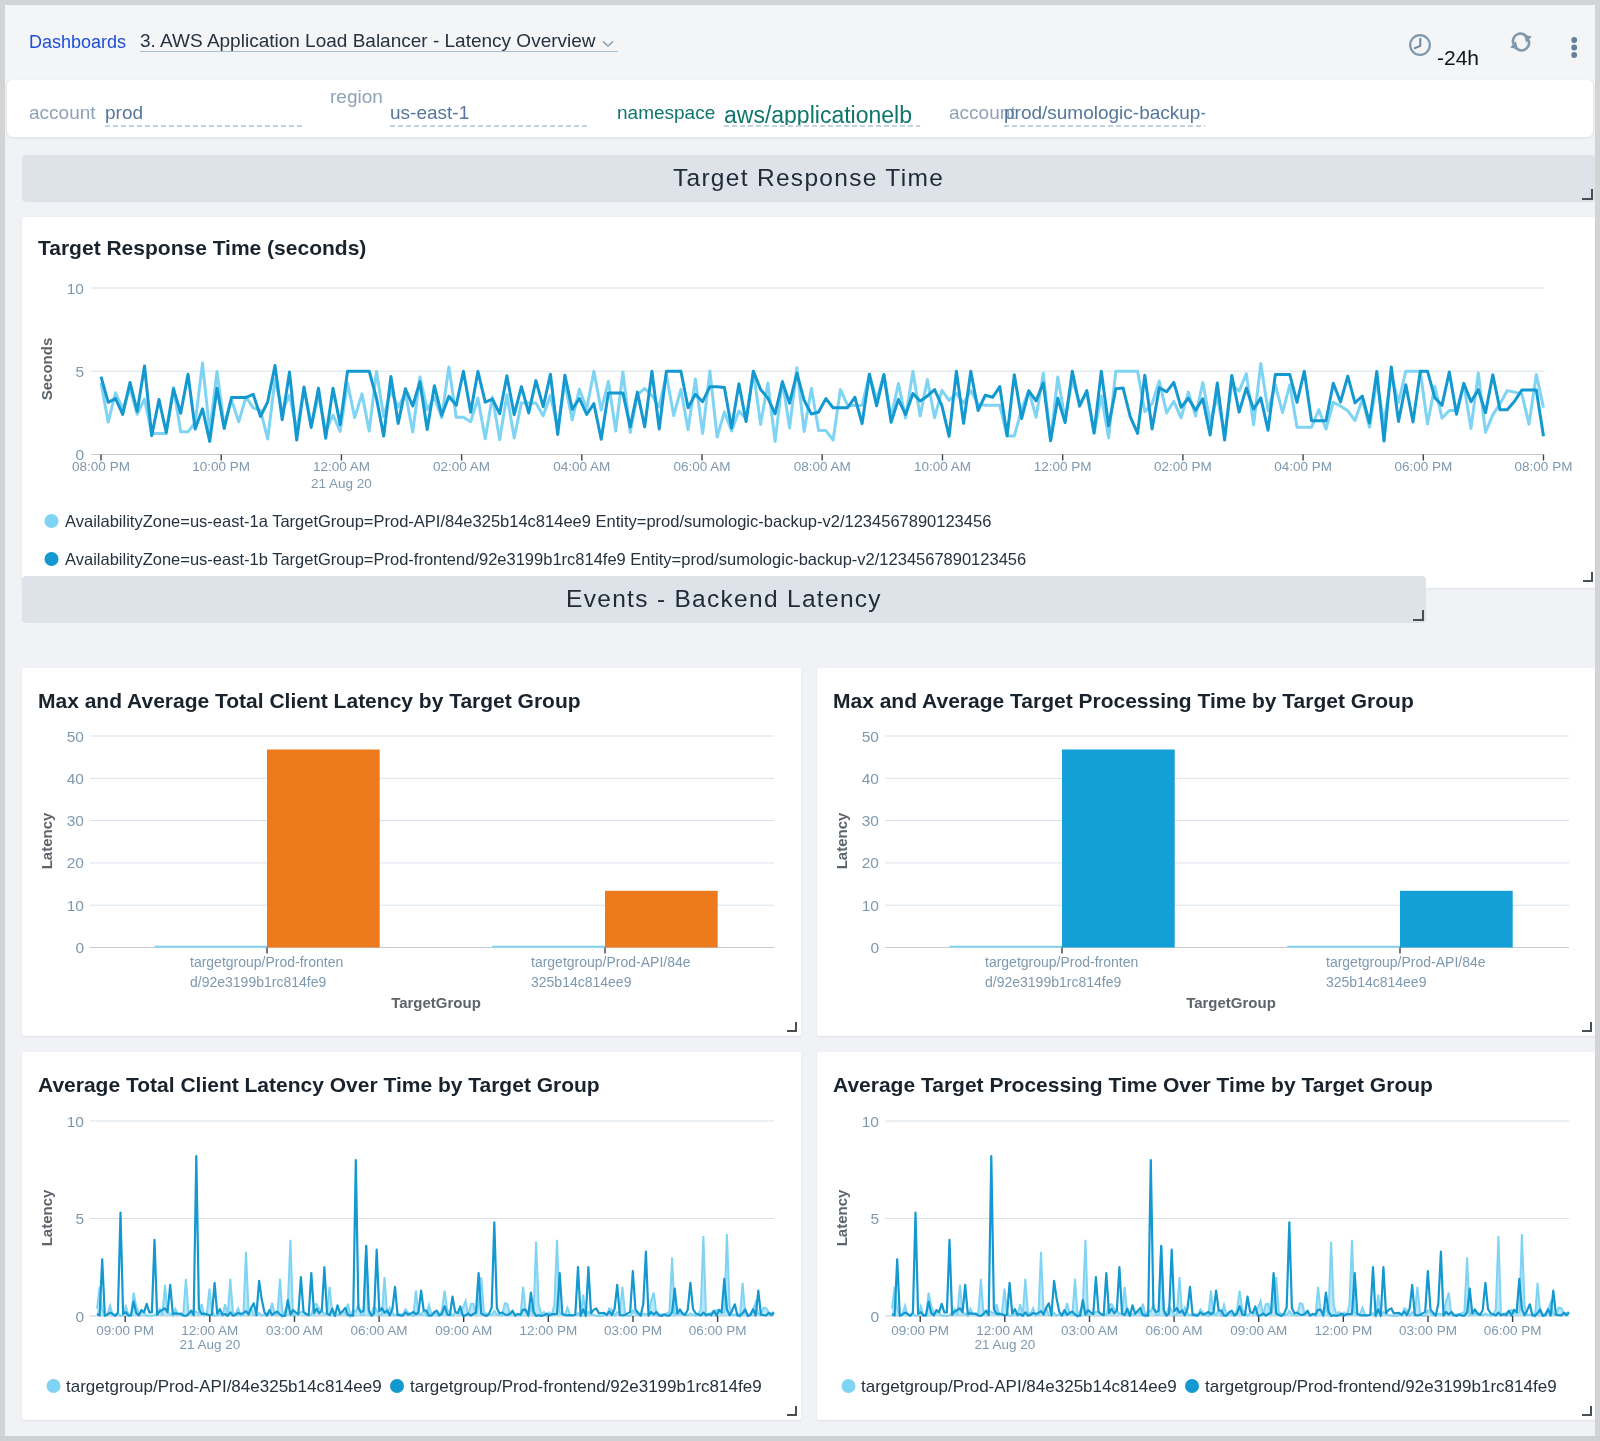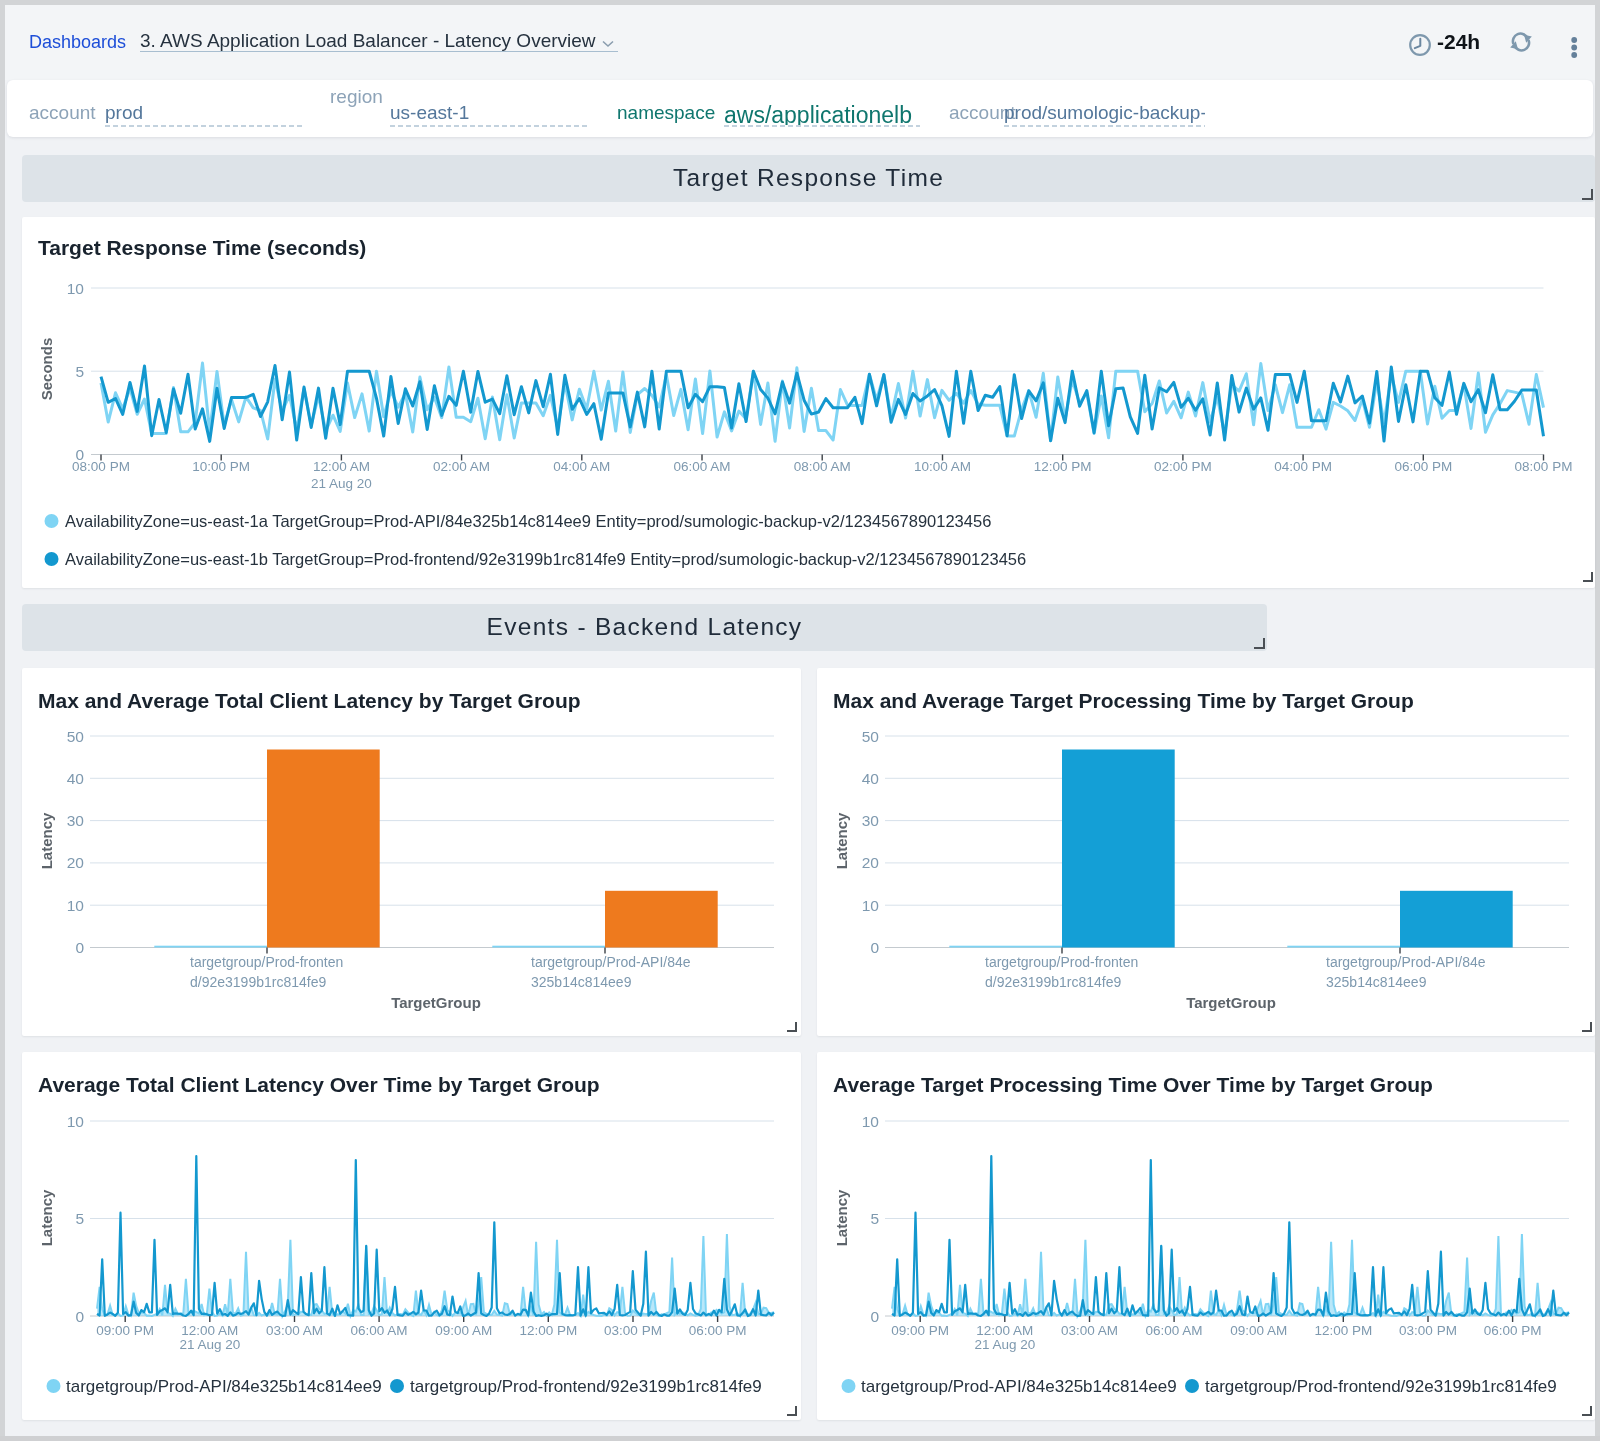--- a/index.html
+++ b/index.html
@@ -1,19 +1,19 @@
 <!DOCTYPE html>
 <html><head><meta charset="utf-8"><style>*{margin:0;padding:0;box-sizing:border-box}body{width:1600px;height:1441px;position:relative;background:#d2d4d6;font-family:"Liberation Sans", sans-serif;overflow:hidden}.abs{position:absolute}.panel{position:absolute;background:#fff;border-radius:2px;box-shadow:0 1px 2px rgba(27,43,57,.08)}.secbar{position:absolute;background:#dde3e8;border-radius:4px}.sectitle{width:100%;text-align:center;font-size:24.5px;letter-spacing:1.3px;color:#202c3a;line-height:46px}</style></head><body>
 <div class="abs" style="left:5px;top:5px;width:1590px;height:1431px;background:#f0f2f5"></div>
 <div class="abs" style="left:5px;top:5px;width:1590px;height:75px;background:#f3f5f7"></div>
 <div class="abs" style="left:29px;top:32px;font-size:18px;color:#1d4ed8">Dashboards</div>
 <div class="abs" style="left:140px;top:31px;width:478px;font-size:19px;line-height:20px;color:#26323f;border-bottom:1.5px solid #a8bed0;white-space:nowrap">3. AWS Application Load Balancer - Latency Overview<svg width="12" height="8" style="position:absolute;right:4px;top:9px">
       <path d="M1 1.5 L6 6 L11 1.5" stroke="#8a9dae" stroke-width="1.6" fill="none"></path>
     </svg></div>
-<div class="abs" style="left:1437px;top:30px;font-size:21px;font-weight:700;color:#0f1419">-24h</div>
+<div class="abs" style="left:1437px;top:46px;font-size:21px;font-weight:400;color:#0f1419">-24h</div>
 <svg width="200" height="75" style="position:absolute;left:1400px;top:5px">
 <circle cx="20" cy="40" r="9.8" fill="none" stroke="#7e98ad" stroke-width="2.2"></circle>
 <path d="M 20.3 40.8 L 20.3 33.8 M 20.3 40.8 L 14.8 43.2" stroke="#6b87a0" stroke-width="2" fill="none" stroke-linecap="round"></path>
 <g transform="translate(121,37)">
 <path d="M -7.5 2 A 7.5 7.5 0 0 1 6.5 -3.7" stroke="#7e98ad" stroke-width="2.6" fill="none"></path>
 <path d="M 7.5 -2 A 7.5 7.5 0 0 1 -6.5 3.7" stroke="#7e98ad" stroke-width="2.6" fill="none"></path>
 <path d="M 3.0 -7.2 L 10.8 -5.4 L 5.2 0.8 Z" fill="#7e98ad"></path>
 <path d="M -3.0 7.2 L -10.8 5.4 L -5.2 -0.8 Z" fill="#7e98ad"></path>
 </g>
 <g fill="#64809a">
@@ -88,21 +88,21 @@
       <text x="1521.5" y="254" font-size="13.5" fill="#7e99af" text-anchor="middle">08:00 PM</text>
       <polyline points="79.0,166.0 86.2,205.1 93.5,175.8 100.7,191.8 108.0,171.4 115.2,197.3 122.5,182.0 129.7,216.6 137.0,216.6 144.2,216.6 151.5,170.6 158.7,214.8 166.0,214.8 173.2,205.5 180.5,146.1 187.7,215.0 195.0,154.5 202.2,208.4 209.5,182.5 216.7,204.9 224.0,179.9 231.2,190.9 238.5,193.5 245.7,222.0 253.0,162.1 260.2,194.0 267.5,178.3 274.7,213.3 282.0,171.4 289.2,208.1 296.5,178.9 303.7,213.8 311.0,198.2 318.2,214.4 325.5,166.0 332.7,200.6 340.0,176.9 347.2,214.1 354.5,154.2 361.7,199.7 368.9,173.8 376.2,190.2 383.4,176.1 390.7,215.0 397.9,160.1 405.2,192.8 412.4,180.3 419.7,200.7 426.9,149.9 434.2,200.2 441.4,200.2 448.7,204.7 455.9,181.3 463.2,221.7 470.4,179.9 477.7,222.7 484.9,177.8 492.2,221.0 499.4,185.9 506.7,185.9 513.9,185.9 521.2,198.7 528.4,178.3 535.7,210.8 542.9,165.8 550.2,202.9 557.4,172.2 564.7,192.0 571.9,154.2 579.2,193.1 586.4,164.3 593.7,214.1 600.9,154.9 608.2,215.4 615.4,177.6 622.7,171.5 629.9,178.4 637.2,189.9 644.4,157.9 651.7,198.5 658.9,172.4 666.1,212.8 673.4,161.9 680.6,216.6 687.9,154.0 695.1,220.0 702.4,194.9 709.6,213.9 716.9,194.1 724.1,202.0 731.4,154.2 738.6,207.4 745.9,166.1 753.1,224.2 760.4,164.1 767.6,210.9 774.9,150.8 782.1,214.4 789.4,171.2 796.6,213.6 803.9,213.6 811.1,223.0 818.4,172.5 825.6,188.4 832.9,188.4 840.1,188.4 847.4,157.4 854.6,182.9 861.9,157.7 869.1,200.4 876.4,166.5 883.6,201.1 890.9,154.2 898.1,199.1 905.4,162.6 912.6,200.7 919.9,173.4 927.1,183.3 934.4,176.4 941.6,186.2 948.8,173.5 956.1,187.0 963.3,188.3 970.6,188.3 977.8,188.3 985.1,219.1 992.3,219.1 999.6,192.4 1006.8,173.6 1014.1,200.3 1021.3,156.3 1028.6,223.5 1035.8,160.0 1043.1,202.3 1050.3,162.7 1057.6,186.4 1064.8,175.9 1072.1,216.4 1079.3,179.0 1086.6,220.8 1093.8,154.2 1101.1,154.2 1108.3,154.2 1115.6,154.2 1122.8,194.8 1130.1,186.6 1137.3,164.0 1144.6,196.0 1151.8,184.3 1159.1,200.8 1166.3,175.1 1173.6,199.0 1180.8,165.6 1188.1,205.1 1195.3,179.9 1202.6,217.0 1209.8,167.7 1217.1,174.1 1224.3,156.7 1231.6,207.7 1238.8,146.6 1246.0,193.5 1253.3,167.7 1260.5,195.6 1267.8,167.7 1275.0,210.3 1282.3,210.3 1289.5,210.3 1296.8,192.7 1304.0,212.1 1311.3,185.4 1318.5,189.0 1325.8,193.8 1333.0,203.5 1340.3,182.2 1347.5,210.3 1354.8,163.5 1362.0,206.0 1369.3,158.1 1376.5,185.4 1383.8,154.2 1391.0,154.2 1398.3,154.2 1405.5,207.0 1412.8,169.2 1420.0,201.2 1427.3,193.5 1434.5,193.5 1441.8,167.6 1449.0,211.4 1456.3,156.1 1463.5,215.2 1470.8,197.9 1478.0,186.7 1485.3,173.6 1492.5,175.1 1499.8,176.9 1507.0,207.2 1514.3,157.6 1521.5,190.6" fill="none" stroke="#7fd4f4" stroke-width="3" stroke-linejoin="round"></polyline>
       <polyline points="79.0,159.7 86.2,185.3 93.5,181.5 100.7,197.5 108.0,165.4 115.2,194.4 122.5,149.0 129.7,218.7 137.0,182.5 144.2,215.5 151.5,172.0 158.7,196.3 166.0,157.3 173.2,212.1 180.5,191.8 187.7,224.4 195.0,171.2 202.2,211.4 209.5,180.5 216.7,180.5 224.0,180.5 231.2,177.3 238.5,199.5 245.7,184.8 253.0,148.5 260.2,202.7 267.5,155.1 274.7,223.0 282.0,170.1 289.2,210.4 296.5,171.1 303.7,221.3 311.0,171.3 318.2,207.6 325.5,154.2 332.7,154.2 340.0,154.2 347.2,154.2 354.5,181.4 361.7,219.1 368.9,159.5 376.2,206.4 383.4,171.8 390.7,189.0 397.9,164.7 405.2,212.4 412.4,168.7 419.7,198.4 426.9,179.3 434.2,188.4 441.4,154.2 448.7,195.2 455.9,154.4 463.2,185.2 470.4,182.1 477.7,196.6 484.9,158.8 492.2,197.7 499.4,169.7 506.7,195.9 513.9,163.6 521.2,189.7 528.4,157.2 535.7,217.4 542.9,158.2 550.2,192.3 557.4,181.5 564.7,197.5 571.9,186.7 579.2,222.3 586.4,175.9 593.7,175.9 600.9,175.9 608.2,209.9 615.4,175.1 622.7,209.9 629.9,154.2 637.2,212.0 644.4,154.2 651.7,154.2 658.9,154.2 666.1,190.7 673.4,177.3 680.6,184.7 687.9,169.7 695.1,169.7 702.4,170.6 709.6,211.0 716.9,166.8 724.1,204.6 731.4,154.2 738.6,172.5 745.9,181.1 753.1,196.8 760.4,165.0 767.6,186.2 774.9,156.1 782.1,183.2 789.4,197.1 796.6,195.0 803.9,181.6 811.1,190.7 818.4,190.7 825.6,190.7 832.9,180.3 840.1,206.6 847.4,157.3 854.6,188.8 861.9,157.6 869.1,205.2 876.4,182.4 883.6,197.5 890.9,176.5 898.1,184.0 905.4,178.9 912.6,172.6 919.9,188.7 927.1,219.4 934.4,154.2 941.6,206.3 948.8,154.2 956.1,193.5 963.3,178.2 970.6,180.3 977.8,169.6 985.1,218.8 992.3,157.7 999.6,201.6 1006.8,173.9 1014.1,183.9 1021.3,165.9 1028.6,223.7 1035.8,181.2 1043.1,205.6 1050.3,154.2 1057.6,189.2 1064.8,173.6 1072.1,215.7 1079.3,154.2 1086.6,208.8 1093.8,171.7 1101.1,171.1 1108.3,199.8 1115.6,216.4 1122.8,158.3 1130.1,212.0 1137.3,170.7 1144.6,174.8 1151.8,165.4 1159.1,190.4 1166.3,181.3 1173.6,193.2 1180.8,181.8 1188.1,218.0 1195.3,165.9 1202.6,223.1 1209.8,158.5 1217.1,195.1 1224.3,171.1 1231.6,192.2 1238.8,180.9 1246.0,213.2 1253.3,157.6 1260.5,157.6 1267.8,157.6 1275.0,185.4 1282.3,154.2 1289.5,203.8 1296.8,203.8 1304.0,203.8 1311.3,166.2 1318.5,185.0 1325.8,159.1 1333.0,185.9 1340.3,179.0 1347.5,206.1 1354.8,154.4 1362.0,224.0 1369.3,149.9 1376.5,204.4 1383.8,167.8 1391.0,204.9 1398.3,154.2 1405.5,154.2 1412.8,180.8 1420.0,188.3 1427.3,155.0 1434.5,197.3 1441.8,166.4 1449.0,184.8 1456.3,172.7 1463.5,195.8 1470.8,157.8 1478.0,192.7 1485.3,192.7 1492.5,184.2 1499.8,173.1 1507.0,173.1 1514.3,173.1 1521.5,219.3" fill="none" stroke="#1398cf" stroke-width="3" stroke-linejoin="round"></polyline>
       <circle cx="29.5" cy="304" r="7" fill="#7fd4f4"></circle>
       <text x="43" y="309.5" font-size="16.5" fill="#26323e">AvailabilityZone=us-east-1a TargetGroup=Prod-API/84e325b14c814ee9 Entity=prod/sumologic-backup-v2/1234567890123456</text>
       <circle cx="29.5" cy="342" r="7" fill="#1398cf"></circle>
       <text x="43" y="347.5" font-size="16.5" fill="#26323e">AvailabilityZone=us-east-1b TargetGroup=Prod-frontend/92e3199b1rc814fe9 Entity=prod/sumologic-backup-v2/1234567890123456</text>
       <path d="M 1561 364 L 1570 364 L 1570 355" fill="none" stroke="#4a4f54" stroke-width="2"></path>
     </svg>
   </div>
-<div class="secbar" style="left:22px;top:604px;width:1245px;height:47px">
+<div class="secbar" style="left:22px;top:576px;width:1404px;height:47px">
     <div class="sectitle">Events - Backend Latency</div>
     <svg width="12" height="12" style="position:absolute;right:2px;bottom:2px">
       <path d="M1 11 L11 11 L11 1" fill="none" stroke="#4a4f54" stroke-width="2"></path>
     </svg>
   </div>
 <div class="panel" style="left:22px;top:668px;width:779px;height:368px">
     <svg width="779" height="368" style="position:absolute;left:0;top:0" font-family="&quot;Liberation Sans&quot;, sans-serif">
       <text x="16" y="40" font-size="21" font-weight="bold" fill="#19232e">Max and Average Total Client Latency by Target Group</text>
       <line x1="68" y1="68.0" x2="752" y2="68.0" stroke="#d7e1ea" stroke-width="1"></line>
       <text x="62" y="73.5" font-size="15.5" fill="#7e99af" text-anchor="end">50</text>

